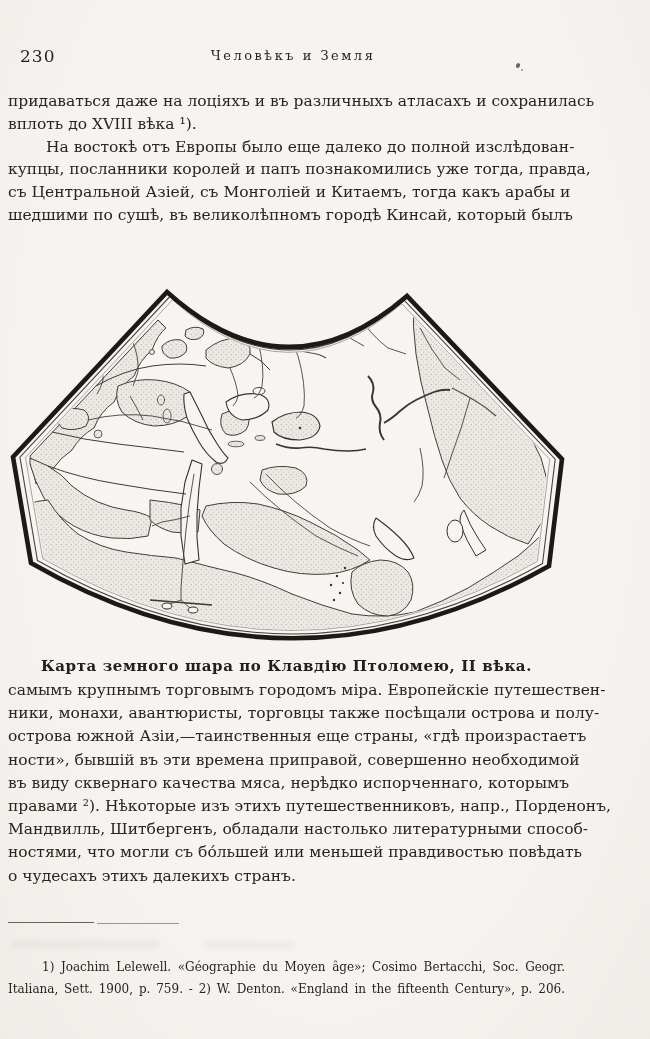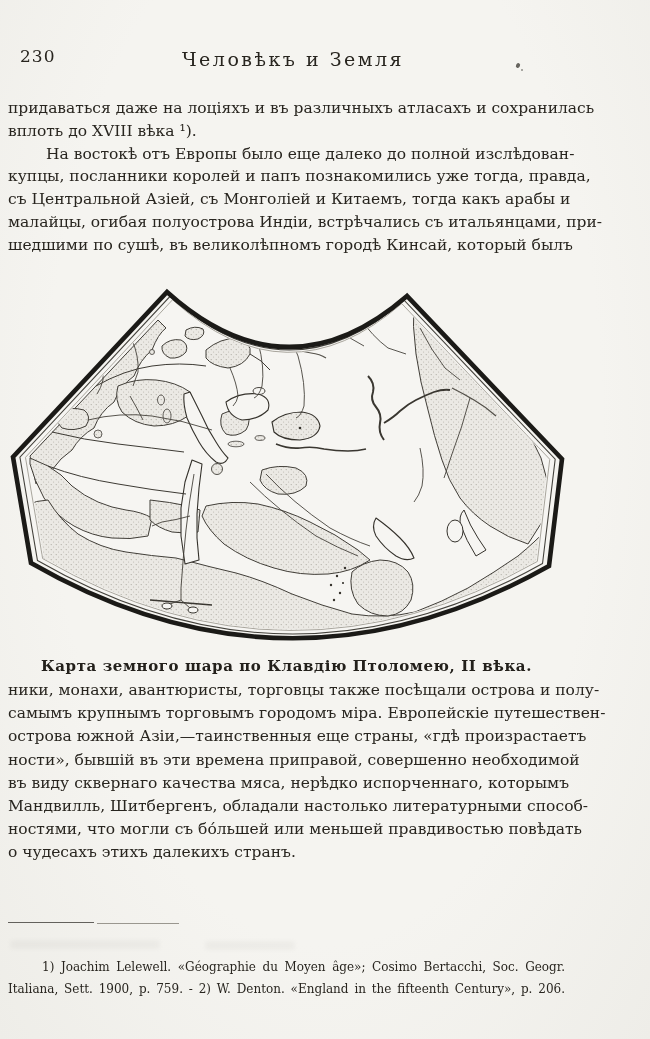--- a/index.html
+++ b/index.html
@@ -4,26 +4,26 @@
 <style>
   html,body{margin:0;padding:0;}
   body{background:#e8e7e3;font-family:"DejaVu Serif","Liberation Serif",serif;}
   #page{position:relative;width:650px;height:1039px;background:#f3f2ee;overflow:hidden;
         background-image:radial-gradient(ellipse at 50% 40%, #f5f4f0 60%, #eeede8 100%);}
   .ink{color:#28251f;}
   
   #header{position:absolute;top:46px;left:0;width:650px;height:22px;margin-left:7px;}
   #page-number{position:absolute;left:13px;top:0;font-size:17px;letter-spacing:1px;}
   #header-title{position:absolute;left:0;top:2px;width:572px;text-align:center;
-                font-size:19px;letter-spacing:2.5px;}
+                font-size:13px;letter-spacing:2.5px;}
   
   .textblock{position:absolute;left:8px;width:557px;font-size:15.5px;color:#28251f;}
   .tline{text-align:justify;text-align-last:justify;white-space:nowrap;}
   .tline.last{text-align-last:left;white-space:normal;}
-  #text-ab{top:90px;line-height:22.8px;margin-top:7px;}
+  #text-ab{top:90px;line-height:22.8px;}
   #text-c{top:679px;line-height:23.2px;}
   .indent{text-indent:38px;}
   
   #map-figure{position:absolute;top:288px;left:0;width:650px;height:366px;}
   #figure-caption{position:absolute;top:657px;left:8px;width:557px;text-align:center;
                   font-weight:bold;font-size:15px;letter-spacing:0.6px;color:#23201b;}
   
   #footnote-rule-a{position:absolute;top:922px;left:8px;width:86px;height:0;
                    border-top:1.6px solid #63615c;}
   #footnote-rule-b{position:absolute;top:922.6px;left:97px;width:82px;height:0;
@@ -51,21 +51,20 @@
 
   <div class="speck" id="speck-1"></div>
   <div class="speck" id="speck-2"></div>
 
   <div id="text-ab" class="textblock">
     <div class="tline">придаваться даже на лоціяхъ и въ различныхъ атласахъ и сохранилась</div>
     <div class="tline last">вплоть до XVIII вѣка ¹).</div>
     <div class="tline indent">На востокѣ отъ Европы было еще далеко до полной изслѣдован-</div>
     <div class="tline">купцы, посланники королей и папъ познакомились уже тогда, правда,</div>
     <div class="tline">съ Центральной Азіей, съ Монголіей и Китаемъ, тогда какъ арабы и</div>
-    <div class="tline">малайцы, огибая полуострова Индіи, встрѣчались съ итальянцами, при-</div>
     <div class="tline">шедшими по сушѣ, въ великолѣпномъ городѣ Кинсай, который былъ</div>
   </div>
 
   <svg id="map-figure" viewBox="0 0 650 366">
     <defs>
       <pattern id="stp" patternUnits="userSpaceOnUse" width="5" height="5">
         <rect width="5" height="5" fill="#ebe9e4"></rect>
         <circle cx="1.2" cy="1.6" r="0.55" fill="#a7a49b"></circle>
         <circle cx="3.6" cy="3.9" r="0.5" fill="#b3b0a7"></circle>
       </pattern>
@@ -173,25 +172,26 @@
       <path d="M150,312 L212,317" stroke="#3a3731" stroke-width="1.6" fill="none"></path>
       <path d="M181,312 L170,316 M181,312 L190,320" stroke="#45423b" stroke-width="0.9" fill="none"></path>
     </g>
 
     <path d="M167,4 Q287,112 407,8 L562,171 L549,278 Q290,424 31,275 L13,169 Z" fill="none" stroke="#1b1a17" stroke-width="4.6" stroke-linejoin="miter"></path>
   </svg>
 
   <div id="figure-caption">Карта земного шара по Клавдію Птоломею, II вѣка.</div>
 
   <div id="text-c" class="textblock">
+    <div class="tline">самымъ крупнымъ торговымъ городомъ міра. Европейскіе путешествен-</div>
     <div class="tline">ники, монахи, авантюристы, торговцы также посѣщали острова и полу-</div>
-    <div class="tline">самымъ крупнымъ торговымъ городомъ міра. Европейскіе путешествен-</div>
     <div class="tline">острова южной Азіи,—таинственныя еще страны, «гдѣ произрастаетъ</div>
     <div class="tline">ности», бывшій въ эти времена приправой, совершенно необходимой</div>
     <div class="tline">въ виду сквернаго качества мяса, нерѣдко испорченнаго, которымъ</div>
+    <div class="tline">правами ²). Нѣкоторые изъ этихъ путешественниковъ, напр., Порденонъ,</div>
     <div class="tline">Мандвилль, Шитбергенъ, обладали настолько литературными способ-</div>
     <div class="tline">ностями, что могли съ бо́льшей или меньшей правдивостью повѣдать</div>
     <div class="tline last">о чудесахъ этихъ далекихъ странъ.</div>
   </div>
 
   <div id="footnote-rule-a"></div>
   <div id="footnote-rule-b"></div>
   <div class="bleed" id="bleed-1"></div>
   <div class="bleed" id="bleed-2"></div>
 

